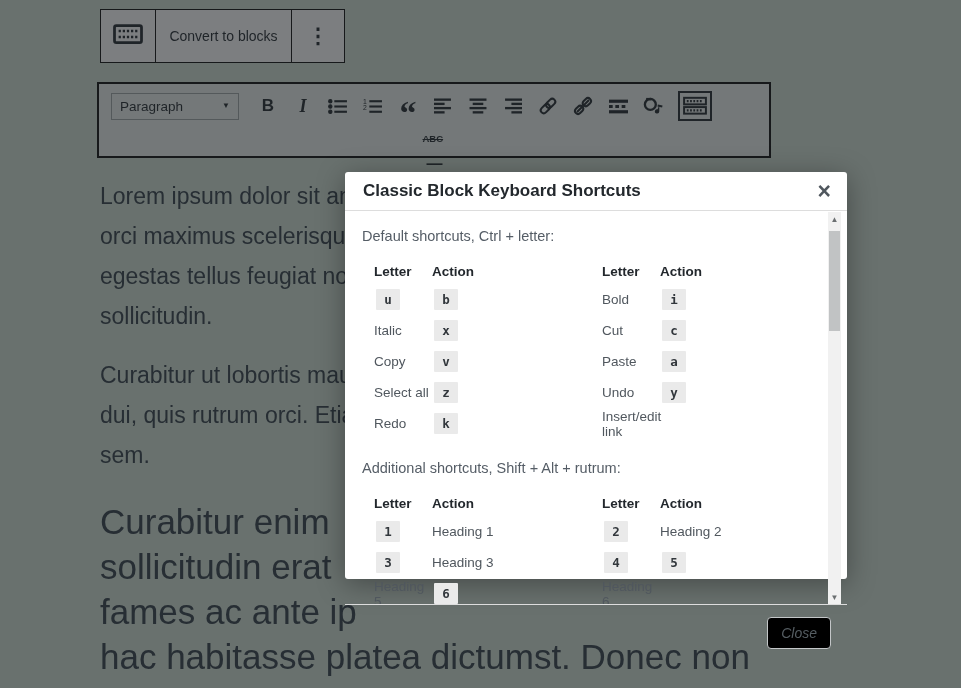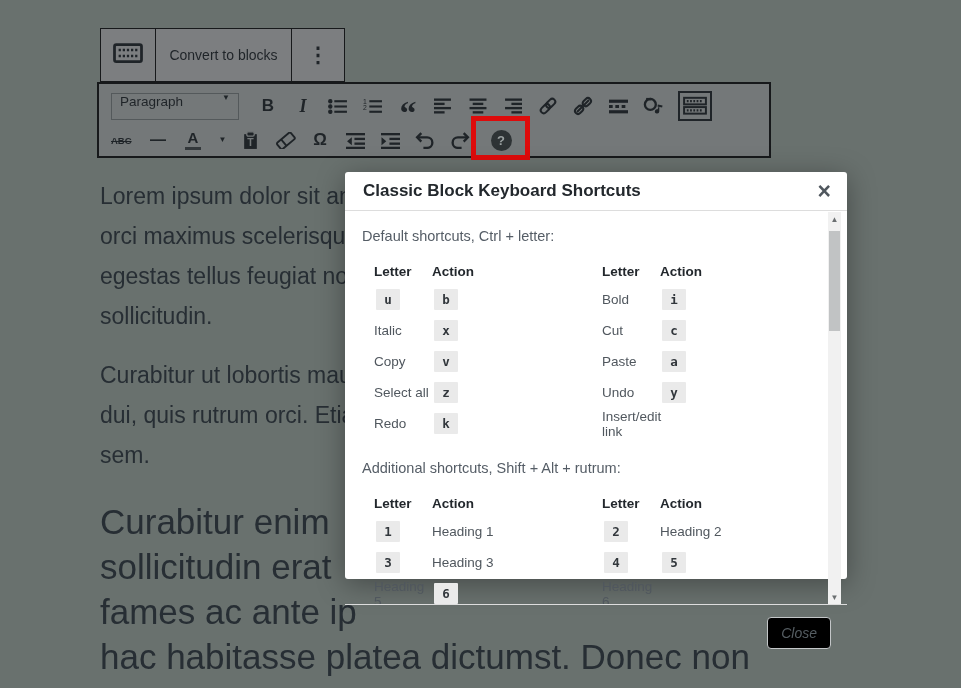--- a/index.html
+++ b/index.html
@@ -13,38 +13,38 @@
   body{font-family:"Liberation Sans",sans-serif;background:var(--page-bg);position:relative;}
 
   
   .doc-text{position:absolute;left:100px;top:176px;color:var(--doc-ink);width:820px;}
   .doc-text .para{font-size:23px;line-height:40px;}
   .doc-text .para + .para{margin-top:19px;}
   .doc-text .bigpara{margin-top:24px;font-size:35px;line-height:45px;}
   .doc-text .line{white-space:nowrap;}
 
   
-  .top-toolbar{position:absolute;left:100px;top:28px;height:54px;display:flex;
+  .top-toolbar{position:absolute;left:100px;top:9px;height:54px;display:flex;
     border:1.5px solid var(--toolbar-border);background:var(--toolbar-bg);}
   .top-toolbar .cell{display:flex;align-items:center;justify-content:center;color:var(--icon-ink);}
   .top-toolbar .cell + .cell{border-left:1.5px solid var(--toolbar-border);}
   .cell-icon{width:54px;}
   .cell-label{width:136px;font-size:14px;}
   .cell-menu{width:53px;font-size:21px;font-weight:bold;}
 
   
   .fmt-toolbar{position:absolute;left:97px;top:82px;width:674px;height:76px;
     border:2px solid var(--toolbar-border);background:var(--toolbar-bg2);
     padding:7px 0 0 12px;color:var(--icon-ink);}
   .fmt-row{display:flex;align-items:center;height:30px;}
-  .fmt-row + .fmt-row{margin-top:4px;}
+  .fmt-row + .fmt-row{margin-top:4px;flex-direction:column;}
   .tbtn{width:24px;height:26px;display:flex;align-items:center;justify-content:center;
     margin-right:11px;flex:none;color:var(--icon-ink);cursor:default;position:relative;}
   .tbtn svg{display:block;}
-  .select-box{width:128px;height:27px;border:1px solid #54595b;display:flex;align-items:flex-start;
+  .select-box{width:128px;height:27px;border:1px solid #54595b;display:flex;align-items:center;
     padding:0 8px;font-size:13.5px;margin-right:17px;flex:none;justify-content:space-between;}
   .caret{font-size:8px;line-height:1;}
   .glyph-b{font-weight:bold;font-size:17px;}
   .glyph-i{font-family:"Liberation Serif",serif;font-style:italic;font-weight:bold;font-size:18px;}
   .glyph-quote{font-family:"Liberation Serif",serif;font-weight:bold;font-size:34px;line-height:10px;padding-top:14px;}
   .glyph-omega{font-size:17px;font-weight:bold;}
   .glyph-abc{font-size:9.5px;font-weight:bold;text-decoration:line-through;letter-spacing:0;width:30px;}
   .glyph-hr{font-size:16px;font-weight:bold;}
   .tbtn.narrow{width:13px;margin-right:9px;}
   .textcolor{display:flex;flex-direction:column;align-items:center;line-height:1;}

